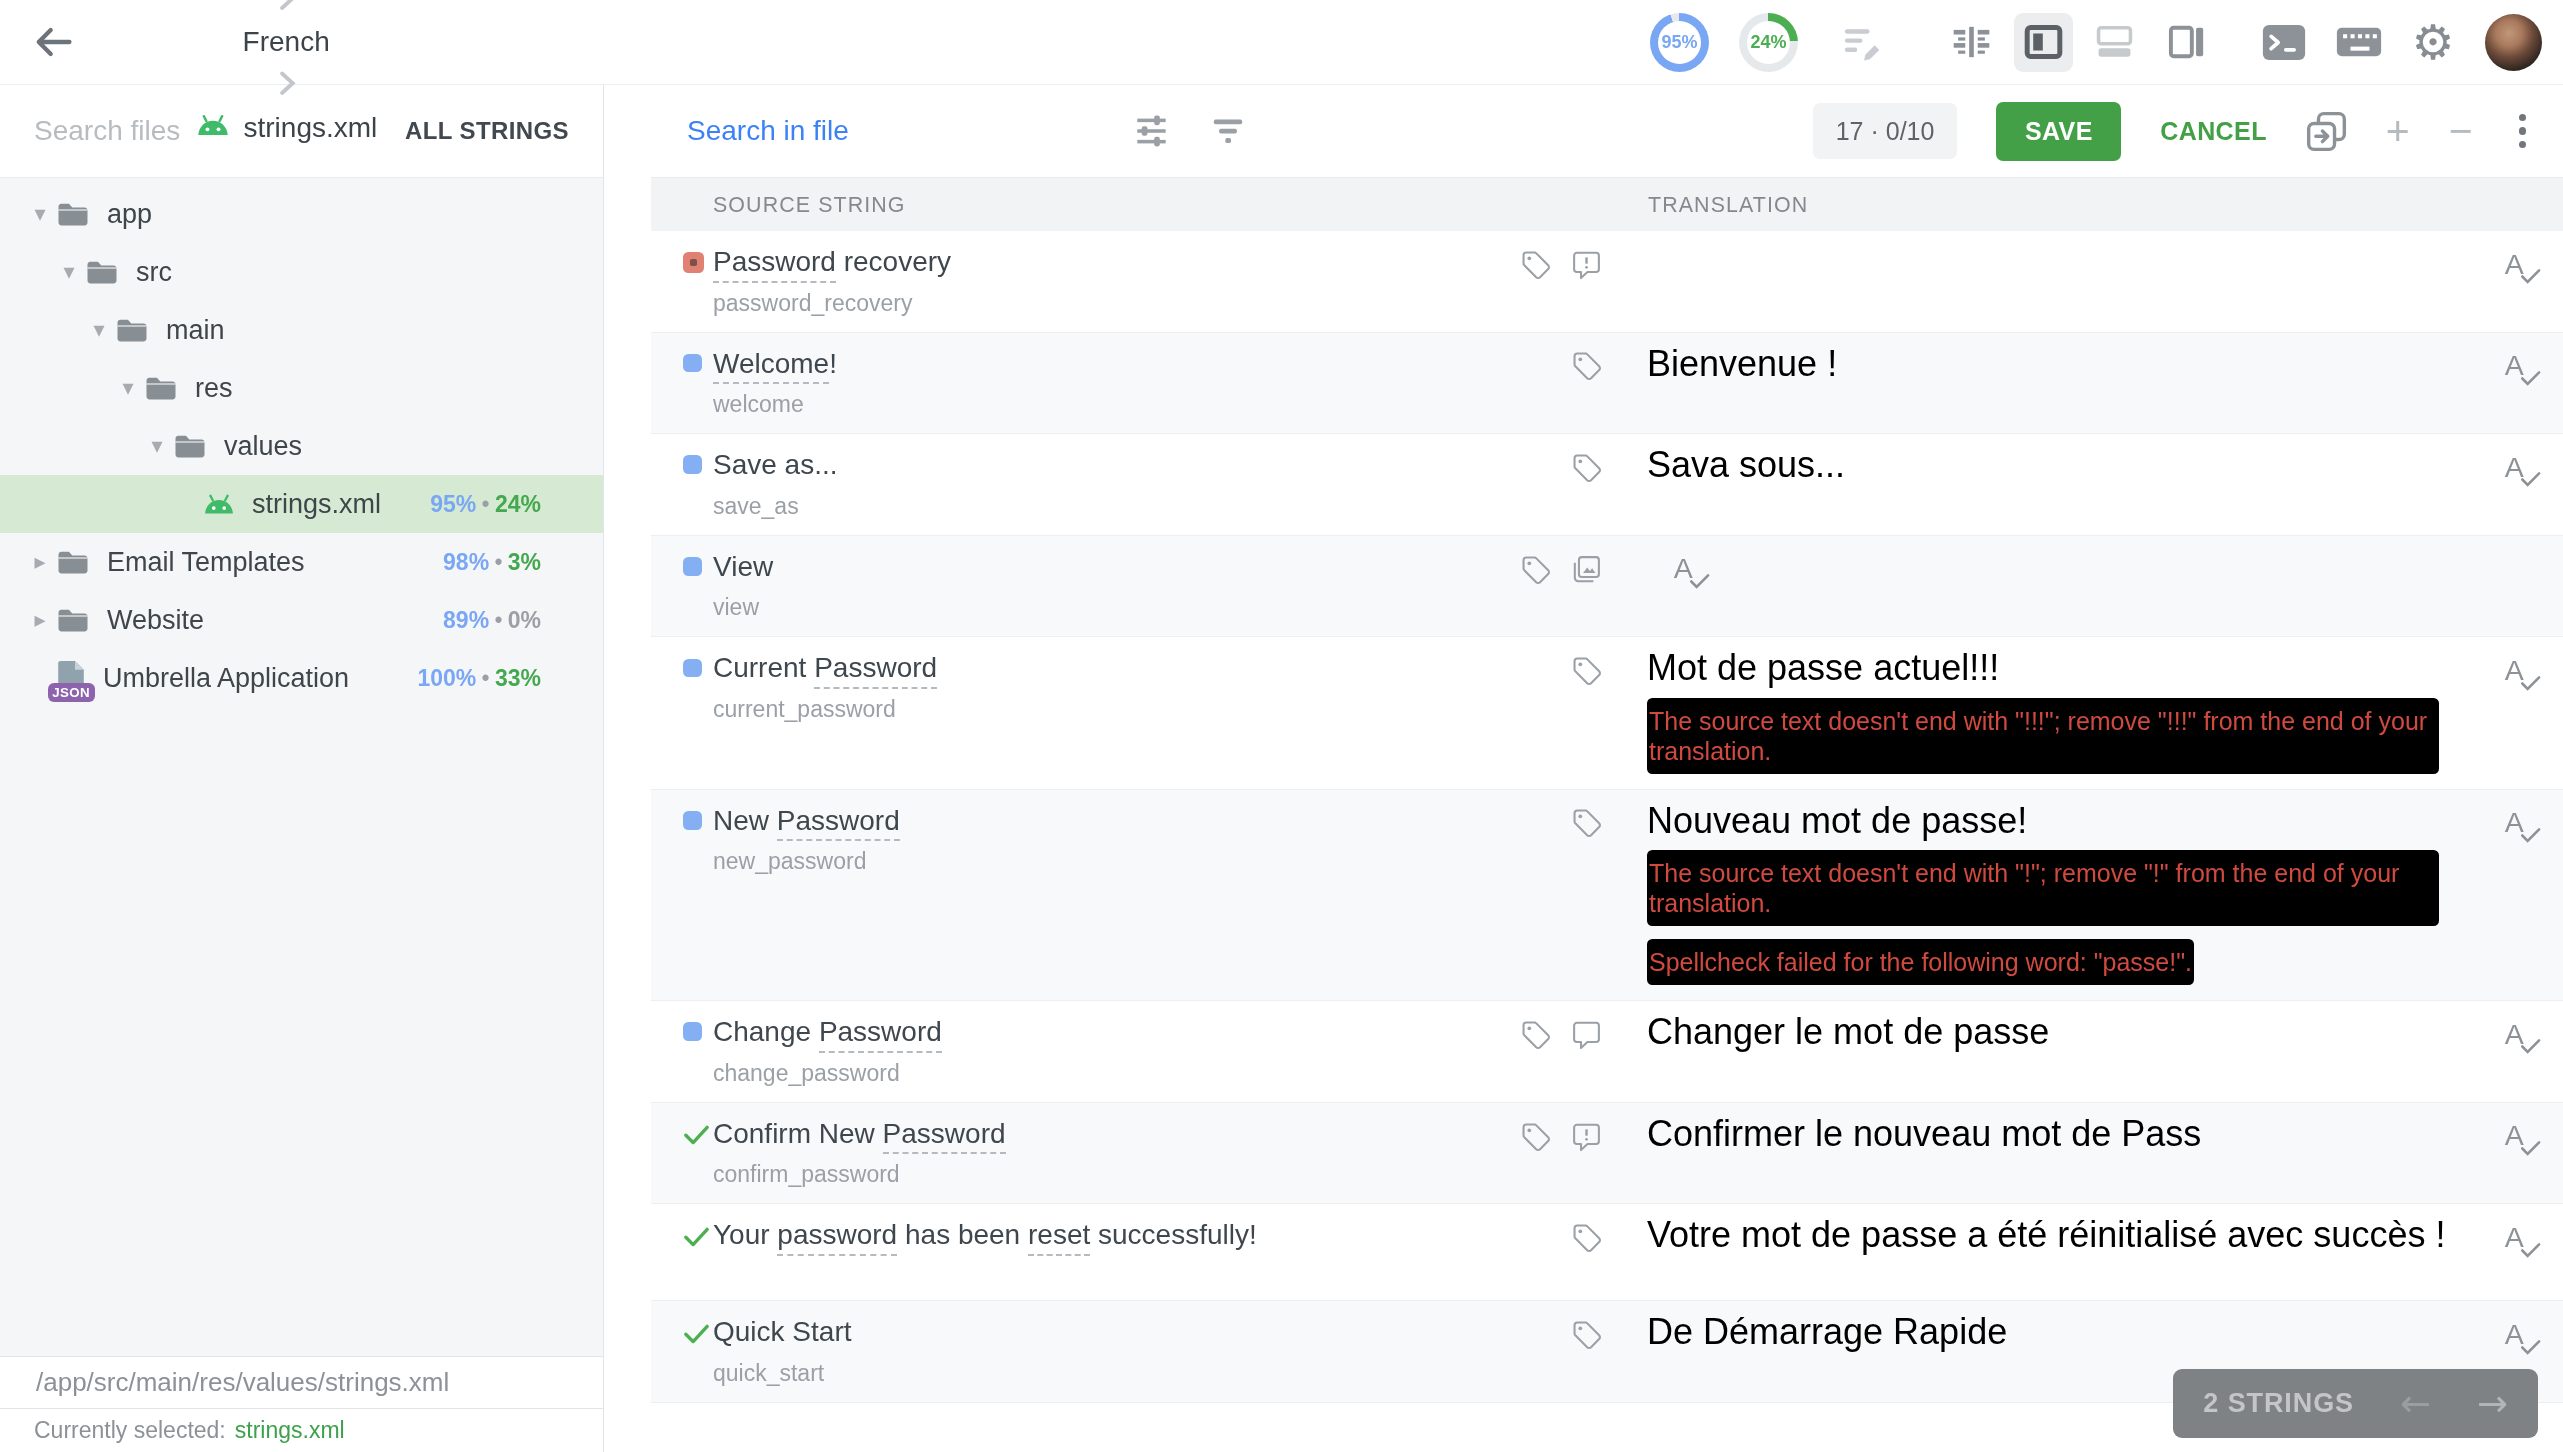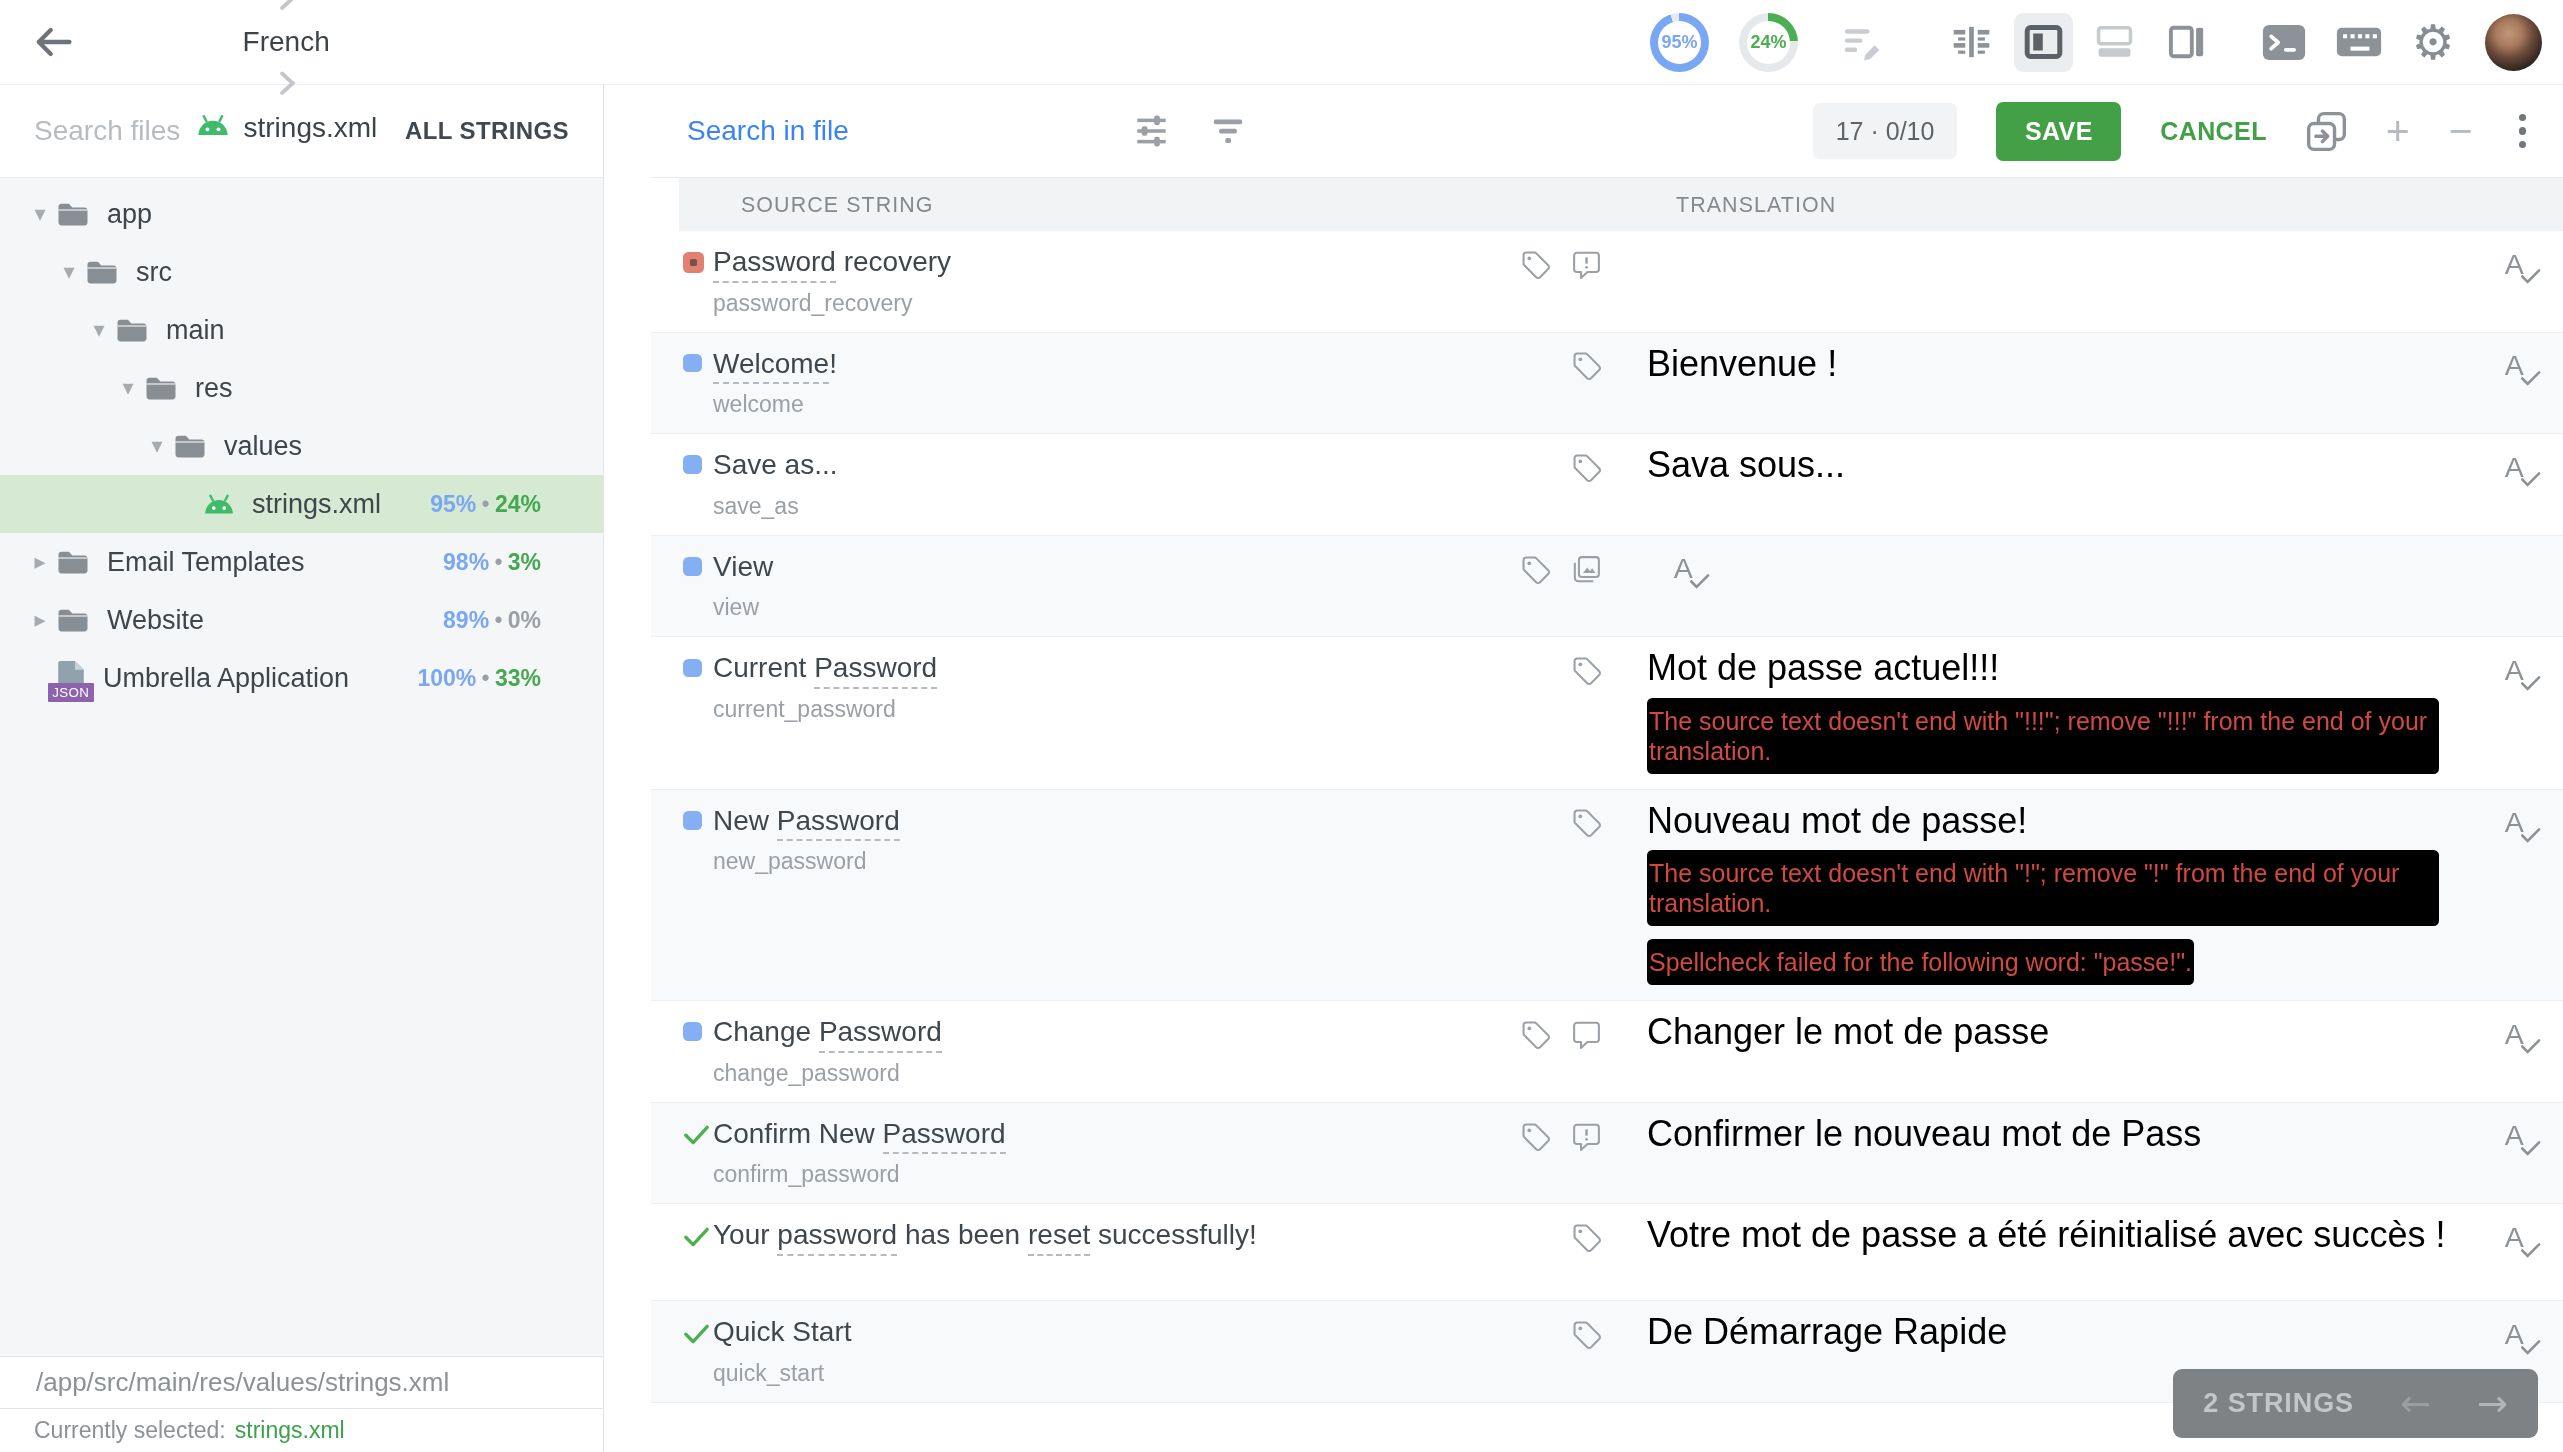--- a/index.html
+++ b/index.html
@@ -48,21 +48,21 @@
   .tree-row.selected { background:#d6e9d3; }
   .tree-arrow { width:30px; flex:0 0 30px; text-align:center; font-size:22px; color:#a6abb0; line-height:1; }
   .tree-icon { margin-right:16px; display:flex; align-items:center; position:relative; }
   .tree-label { font-size:27px; color:#3e454b; white-space:nowrap; }
   .tree-pct { position:absolute; right:62px; font-size:23px; font-weight:bold; white-space:nowrap; }
   .pct-t { color:#79a7f3; }
   .pct-dot { color:#9aa0a6; font-weight:normal; padding:0 5.3px; }
   .pct-a { color:#44a84f; }
   .pct-a.zero { color:#9aa0a6; }
   .json-badge { position:absolute; left:-7.1px; bottom:-5.3px; background:#8d63ad; color:#fff;
-    font-size:13.3px; font-weight:normal; padding:1.8px 4.4px; border-radius:1px; letter-spacing:0.4px; }
+    font-size:13.3px; font-weight:bold; padding:1.8px 4.4px; border-radius:6px; letter-spacing:0.4px; }
   .path-bar { flex:0 0 52px; background:#fff; border-top:0.9px solid #e2e5e7;
     display:flex; align-items:center; padding:0 36px; font-size:26px; color:#8b9197; }
   .selected-bar { flex:0 0 44px; background:#fff; border-top:0.9px solid #e2e5e7;
     display:flex; align-items:center; padding:0 34px; font-size:23px; color:#8b9197; }
   .selected-bar a { color:#3da14c; text-decoration:none; margin-left:9px; cursor:pointer; }
 
   
   .main { position:absolute; top:85px; left:651px; right:0; bottom:0; background:#fff;
     display:flex; flex-direction:column; }
   .toolbar { height:93px; flex:0 0 93px; border-bottom:0.9px solid #e9ebed;
@@ -73,21 +73,21 @@
   .tool-right { display:flex; align-items:center; gap:39px; }
   .counter-pill { background:#f1f3f4; color:#5d6367; font-size:25px; padding:13.3px 23px; border-radius:7.1px; }
   .save-btn { background:#43a047; color:#fff; font-weight:bold; font-size:25px; letter-spacing:0.4px;
     padding:15px 28.5px; border-radius:7.1px; border:none; cursor:pointer; }
   .cancel-btn { color:#43a047; font-weight:bold; font-size:25px; letter-spacing:0.4px; cursor:pointer; }
   .plusminus { font-size:41px; color:#b6bbc0; line-height:1; cursor:pointer; }
   .kebab { display:flex; flex-direction:column; gap:6.2px; cursor:pointer; padding:3.6px 7.1px; }
   .kebab i { width:7.1px; height:7.1px; border-radius:50%; background:#70767c; }
 
   .table-header { height:53px; flex:0 0 53px; background:#f1f3f4; position:relative;
-    font-size:21.4px; color:#84898f; letter-spacing:1.1px;margin-left:28px; }
+    font-size:21.4px; color:#84898f; letter-spacing:1.1px; }
   .table-header span { position:absolute; top:50%; transform:translateY(-50%); }
   .hdr-source { left:62px; }
   .hdr-translation { left:997px; }
 
   .rows { flex:1; overflow:hidden; position:relative; }
   .row { display:flex; align-items:flex-start; padding:15px 0 15px 32px;
     border-bottom:0.9px solid #eceef0; min-height:97px; cursor:pointer; }
   .row.shade { background:#f8f9fa; }
   .st-col { width:30px; flex:0 0 30px; padding-top:6.2px; }
   .st-sq { display:inline-block; width:18.7px; height:18.7px; border-radius:5.3px; }

